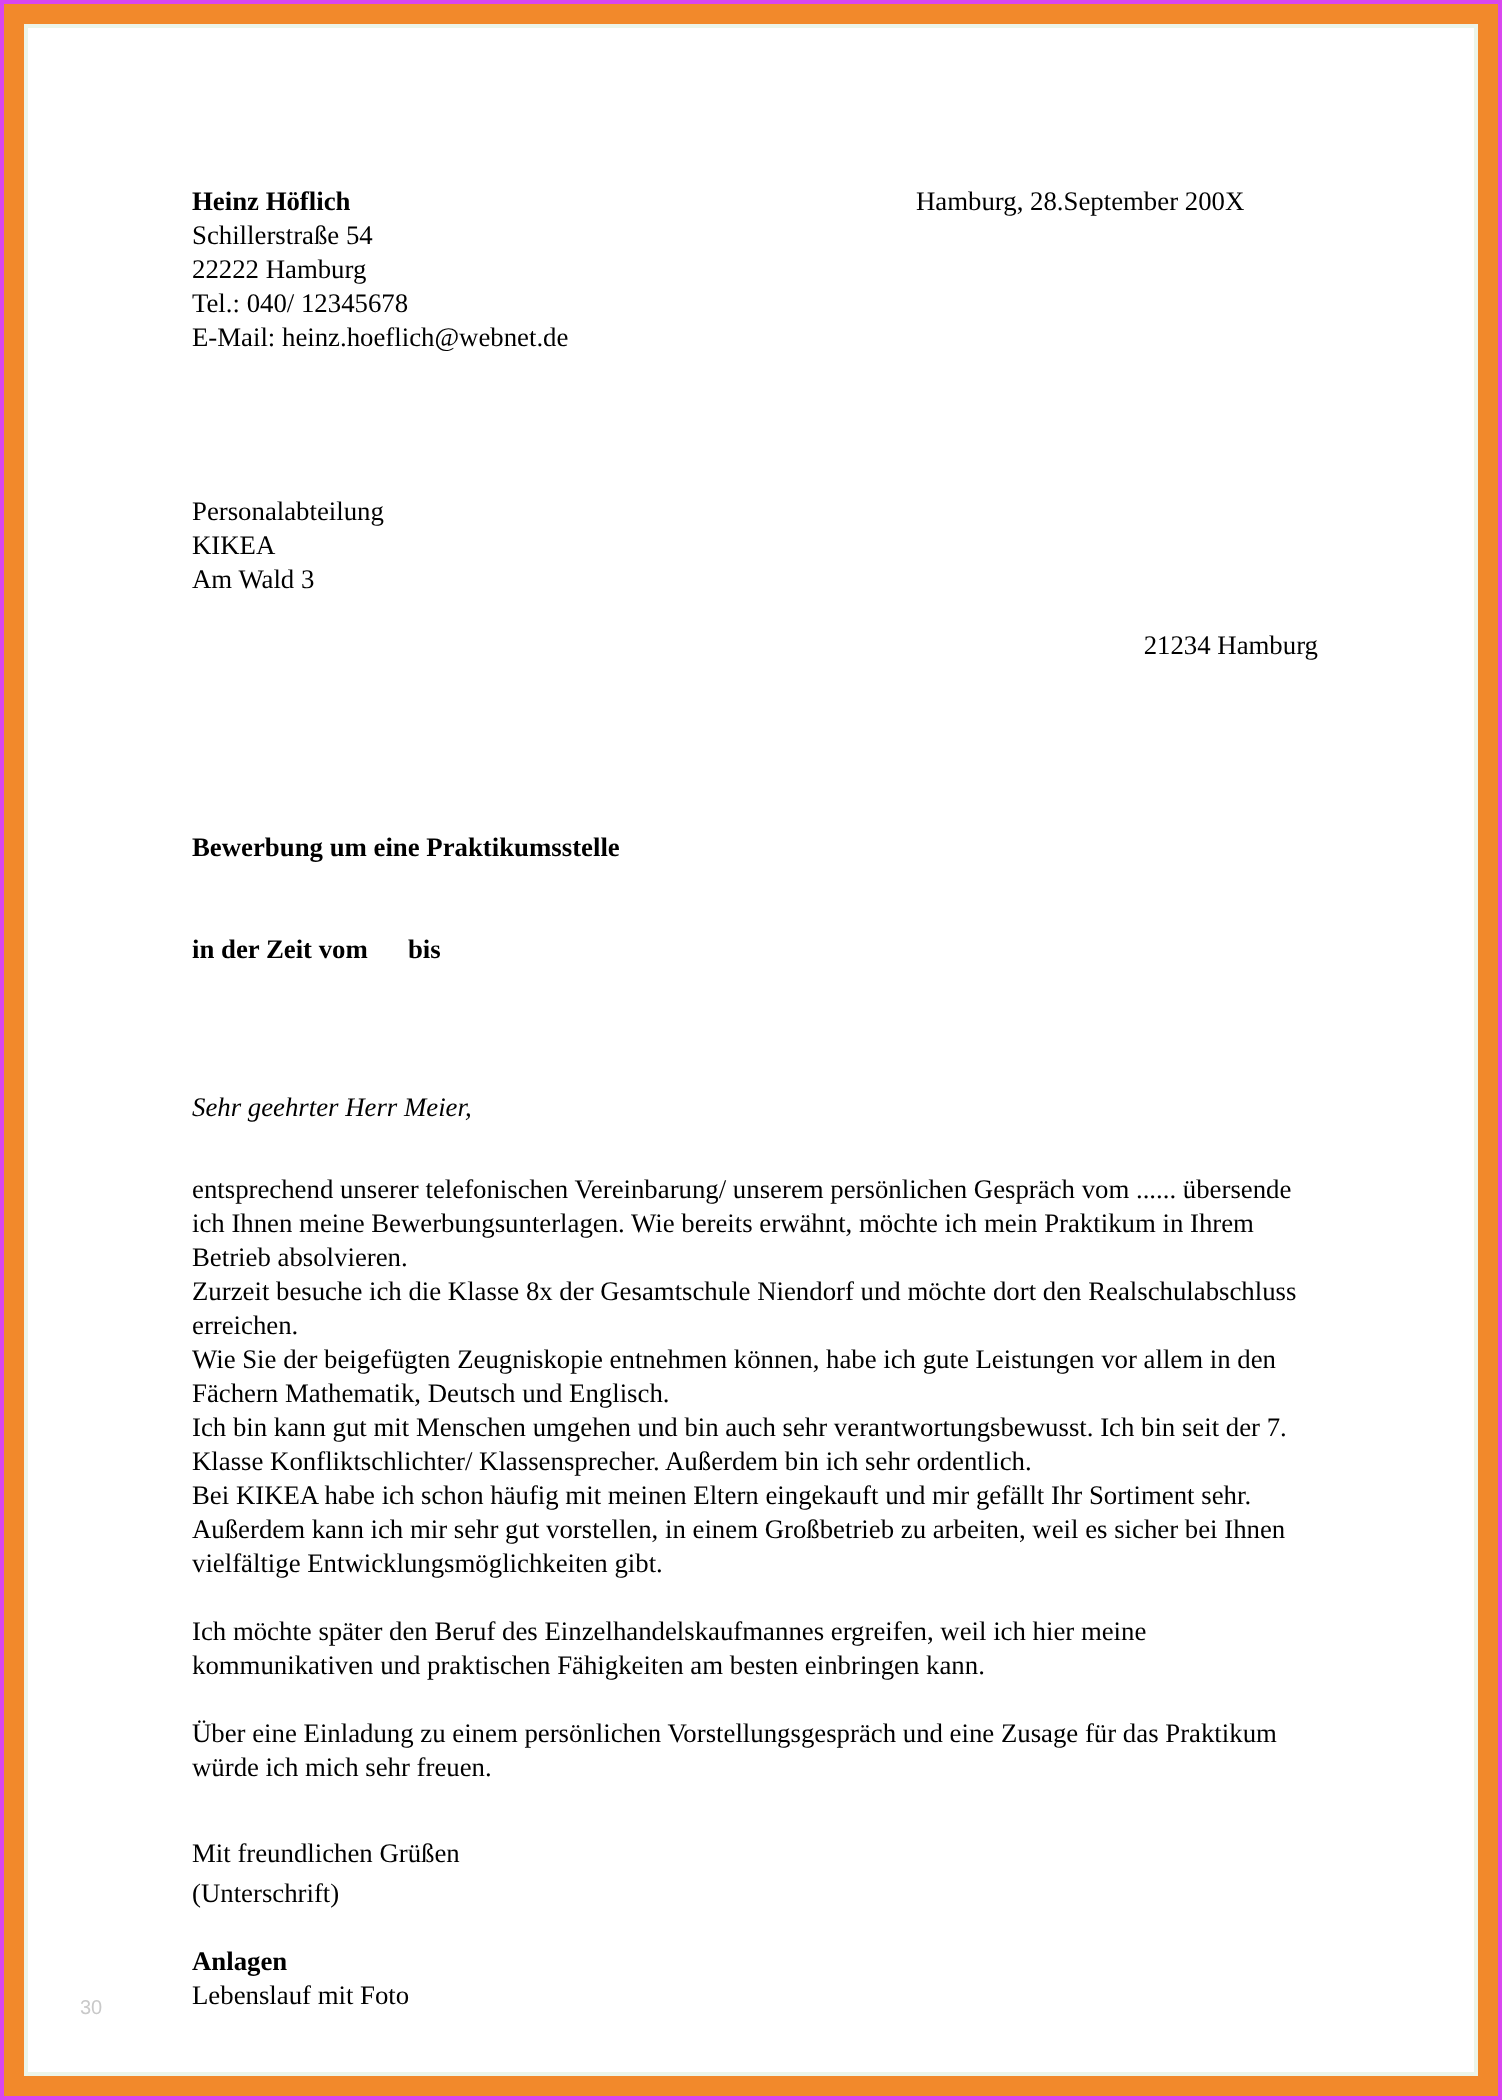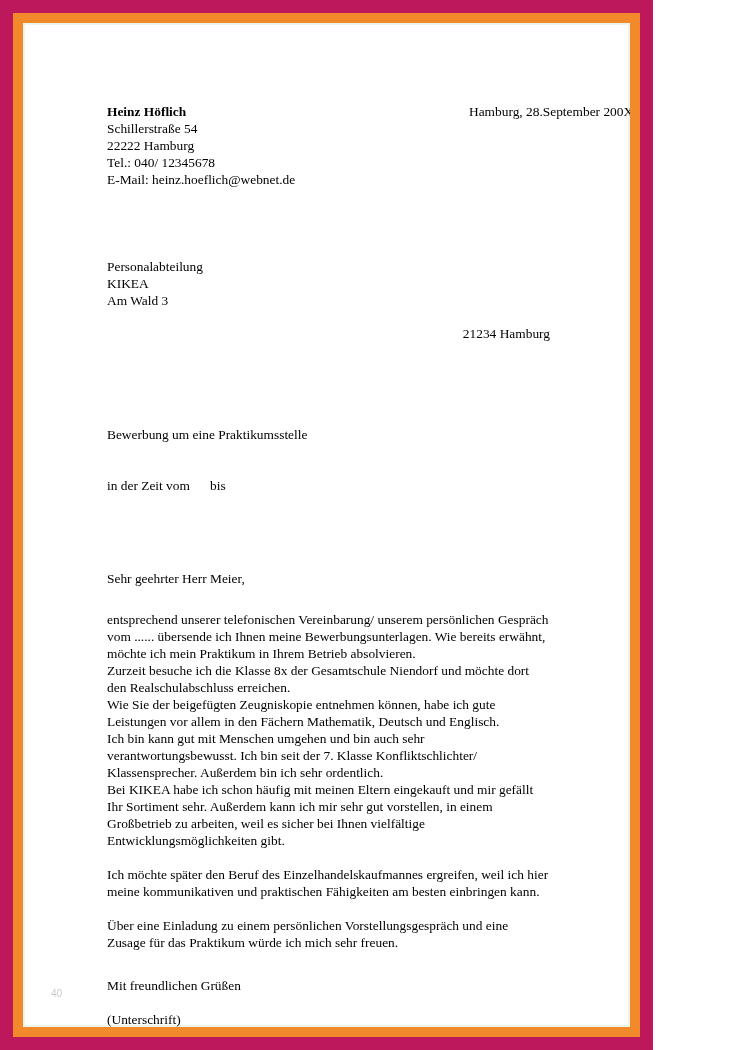--- a/index.html
+++ b/index.html
@@ -1,25 +1,25 @@
 <!DOCTYPE html>
 <html><head>
 <meta charset="utf-8">
 <style>
   html, body {
     margin: 0;
     padding: 0;
     background: #ffffff;
   }
   .sheet {
-    width: 653px;
+    width: 751px;
     height: 1050px;
     box-sizing: border-box;
-    padding: 13px;
-    background: #be185d;
+    padding: 2px;
+    background: #d946ef;
     position: relative;
     font-family: "Liberation Serif", "DejaVu Serif", serif;
     color: #000000;
   }
   .frame {
     width: 100%;
     height: 100%;
     box-sizing: border-box;
     border: 10px solid #f2892b;
     box-shadow: inset 0 0 0 2px #ecf5e9;
@@ -40,27 +40,27 @@
     position: relative;
   }
   .dateline {
     position: absolute;
     left: 362px;
     top: 0;
     white-space: nowrap;
   }
   .recipient-block { margin-top: 70px; }
   .recipient-city { margin-top: 16px; text-align: right; }
-  .subject-block { margin-top: 50px; font-weight: normal; white-space: pre-wrap; }
-  .salutation { margin-top: 42px; }
+  .subject-block { margin-top: 50px; font-weight: bold; white-space: pre-wrap; }
+  .salutation { margin-top: 28px; font-style: italic; }
   .body-block { margin-top: 24px; }
   .body-block p { margin: 0; }
   .body-block p.para-gap { margin-top: 17px; }
   .regards { margin-top: 26px; }
-  .signature { margin-top: 17px; }
+  .signature { margin-top: 3px; }
   .attachments-heading { margin-top: 17px; font-weight: bold; }
   .watermark {
     position: absolute;
     left: 28px;
     bottom: 28px;
     font-size: 10px;
     color: #c9c9c9;
     font-family: "Liberation Sans", sans-serif;
   }
 </style>
@@ -108,15 +108,15 @@
       <p class="line signature">(Unterschrift)</p>
 
       <div>
         <p class="line attachments-heading">Anlagen</p>
         <p class="line">Lebenslauf mit Foto</p>
 
       </div>
 
     </div>
 
-    <span class="watermark">40</span>
+    <span class="watermark">30</span>
   </div>
 </div>
 
 </body></html>

